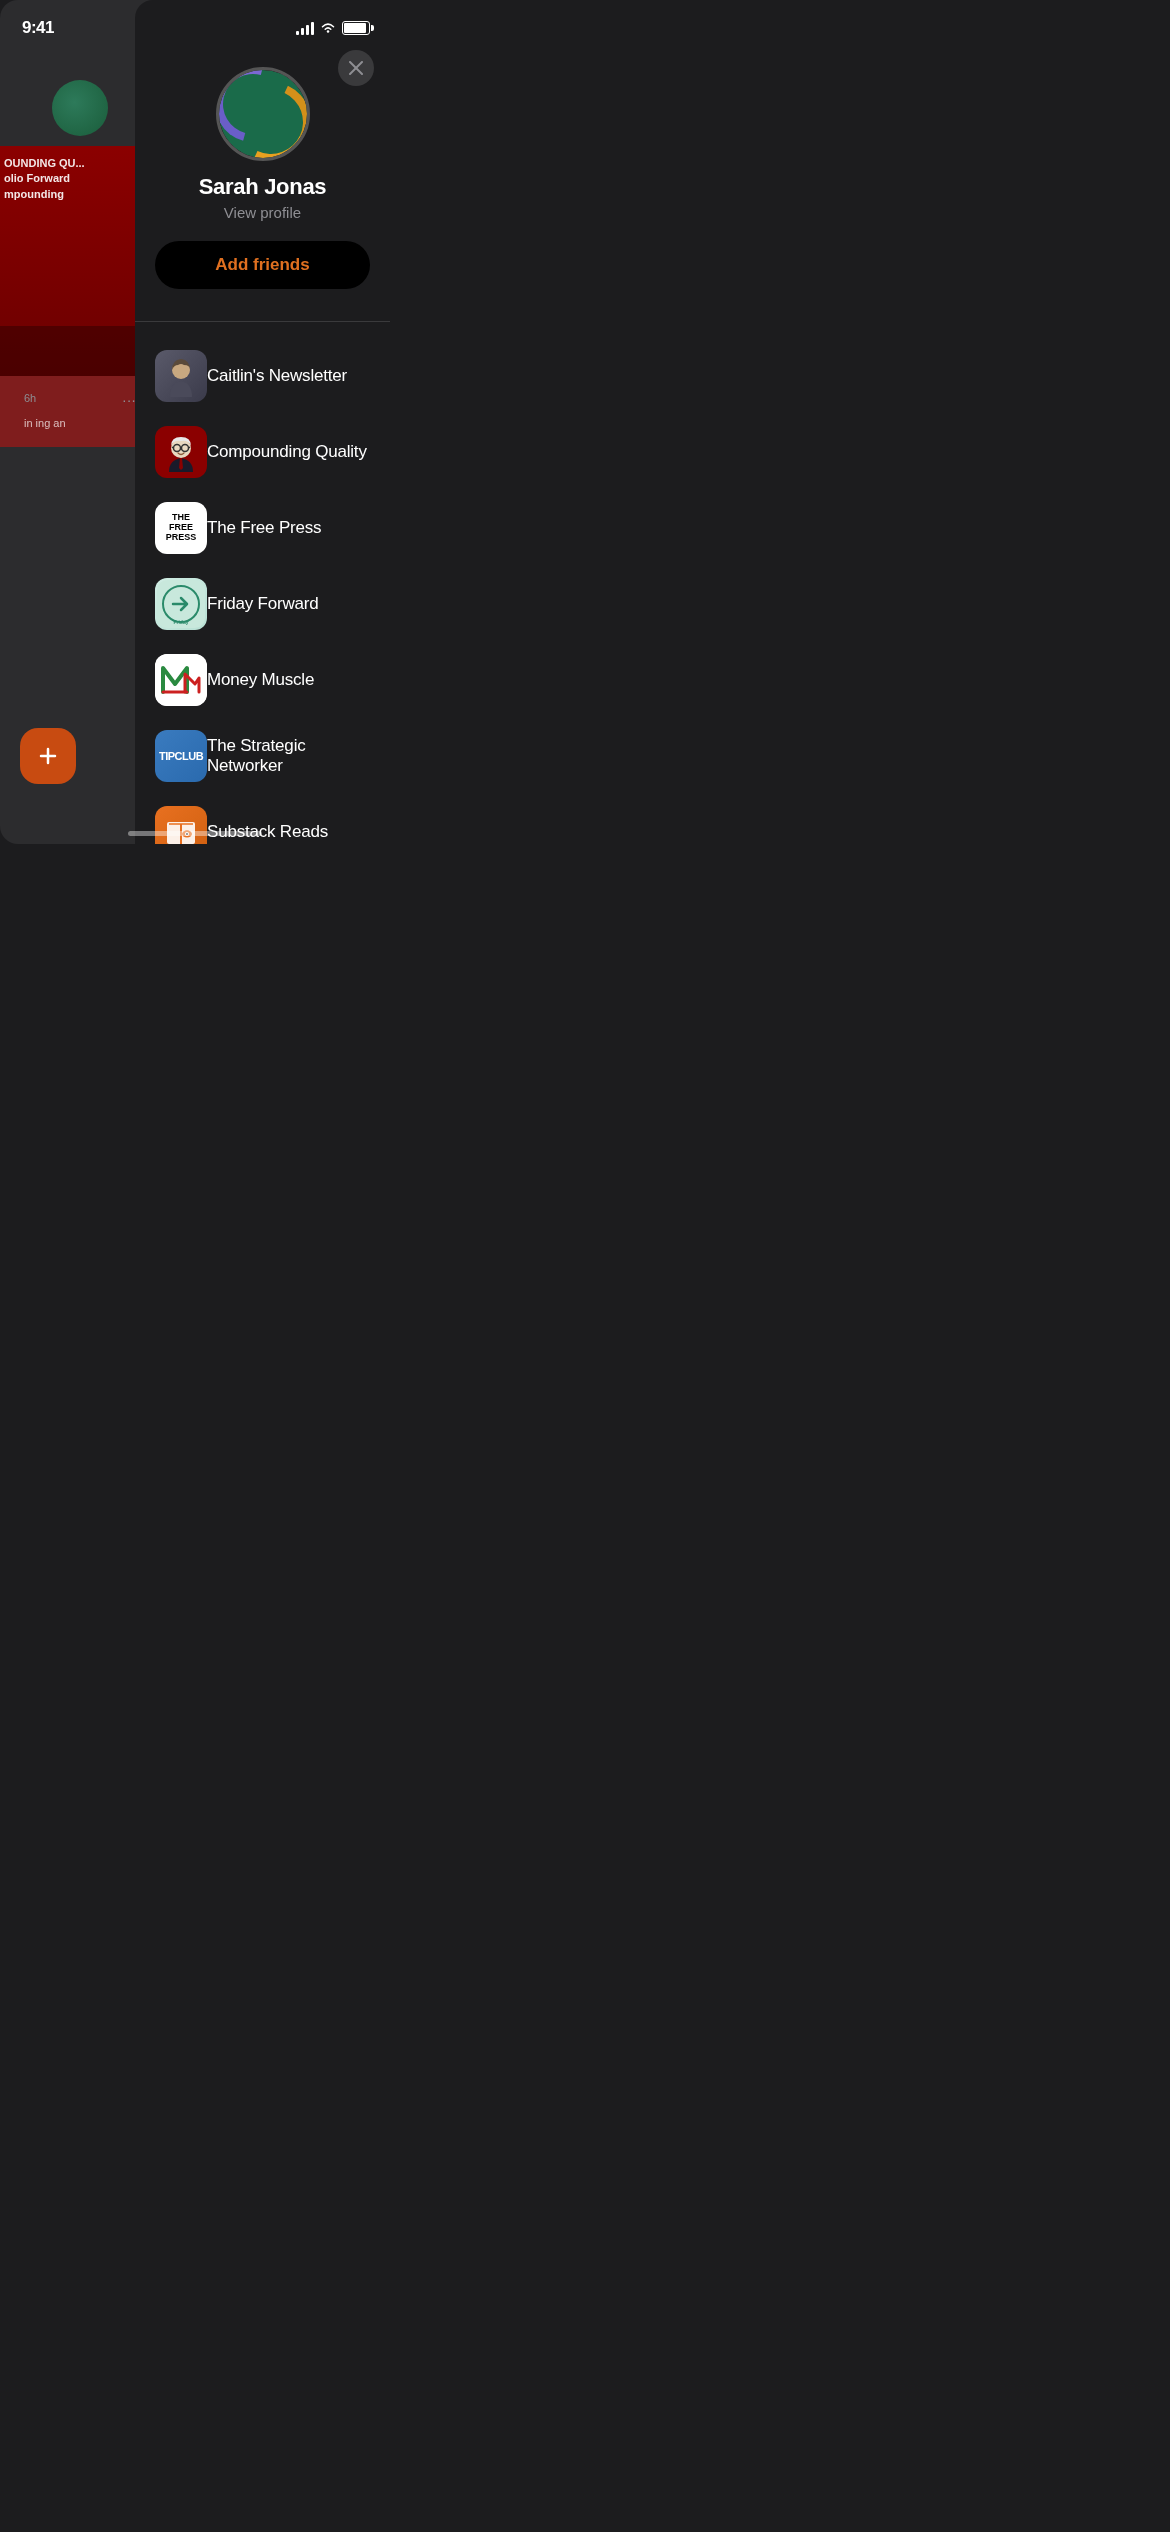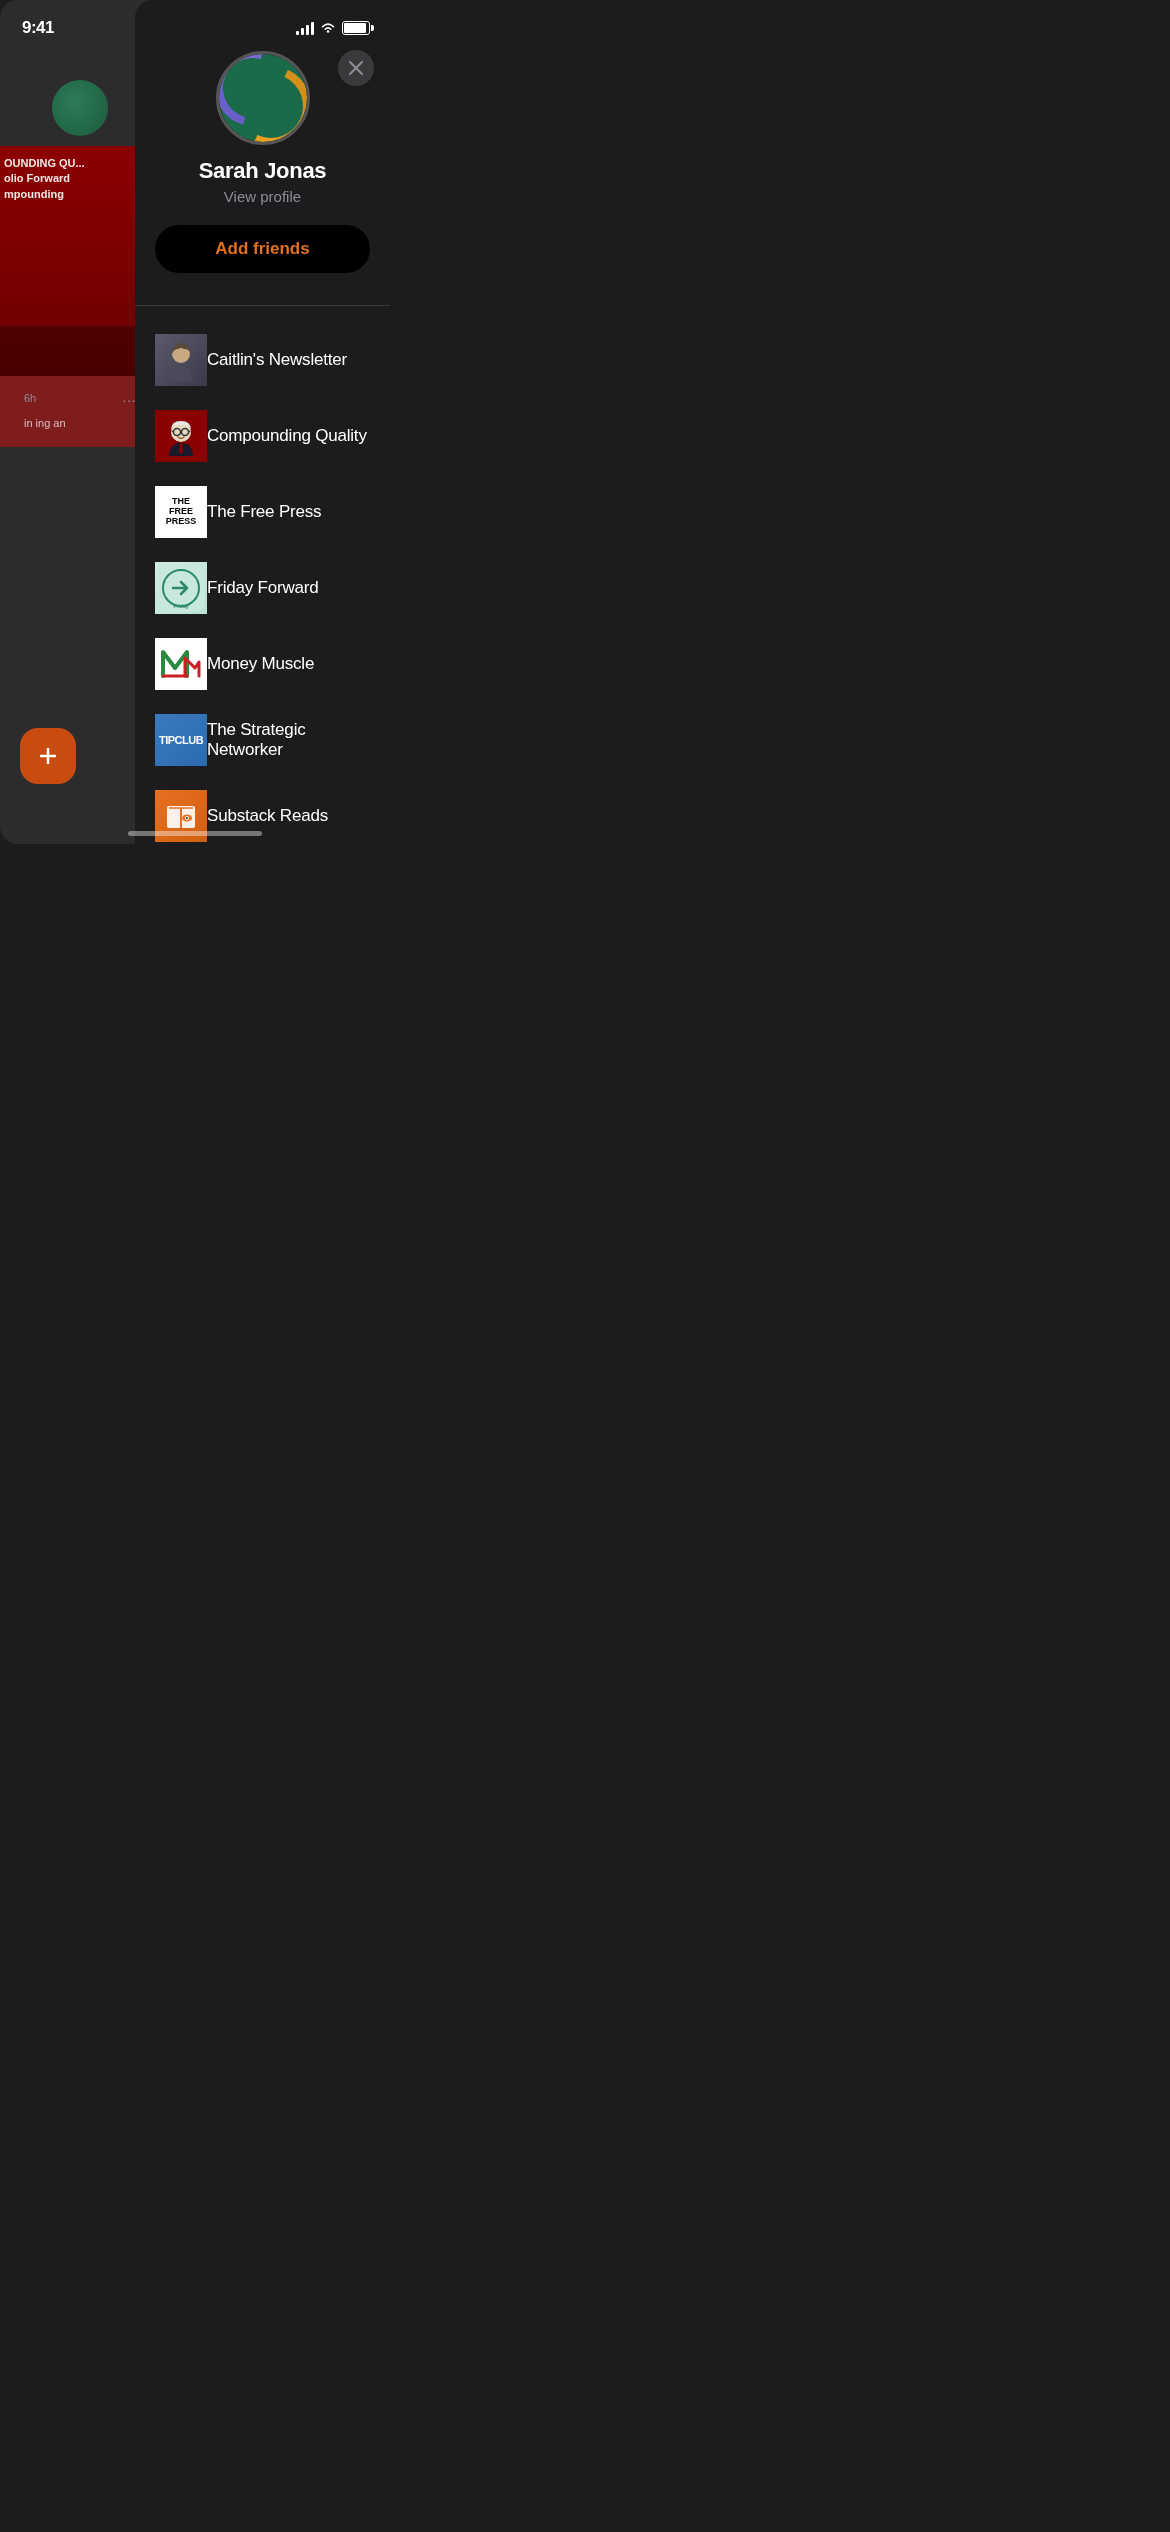--- a/index.html
+++ b/index.html
@@ -213,20 +213,21 @@
       width: 14px;
       height: 14px;
     }
 
     
     .profile-section {
       display: flex;
       flex-direction: column;
       align-items: center;
       padding: 54px 20px 24px;
+      margin-top: 16px;
     }
 
     .profile-avatar {
       width: 88px;
       height: 88px;
       border-radius: 50%;
       position: relative;
       margin-bottom: 16px;
       flex-shrink: 0;
     }
@@ -329,21 +330,21 @@
     .newsletter-item {
       display: flex;
       align-items: center;
       padding: 12px 20px;
       cursor: pointer;
     }
 
     .newsletter-icon {
       width: 52px;
       height: 52px;
-      border-radius: 0;
+      border-radius: 12px;
       flex-shrink: 0;
       overflow: hidden;
       display: flex;
       align-items: center;
       justify-content: center;
     }
 
     
     .icon-caitlin {
       background: #4a4a5a;

